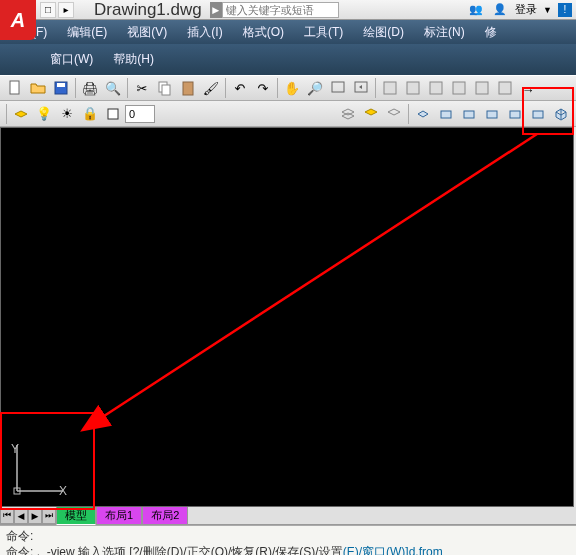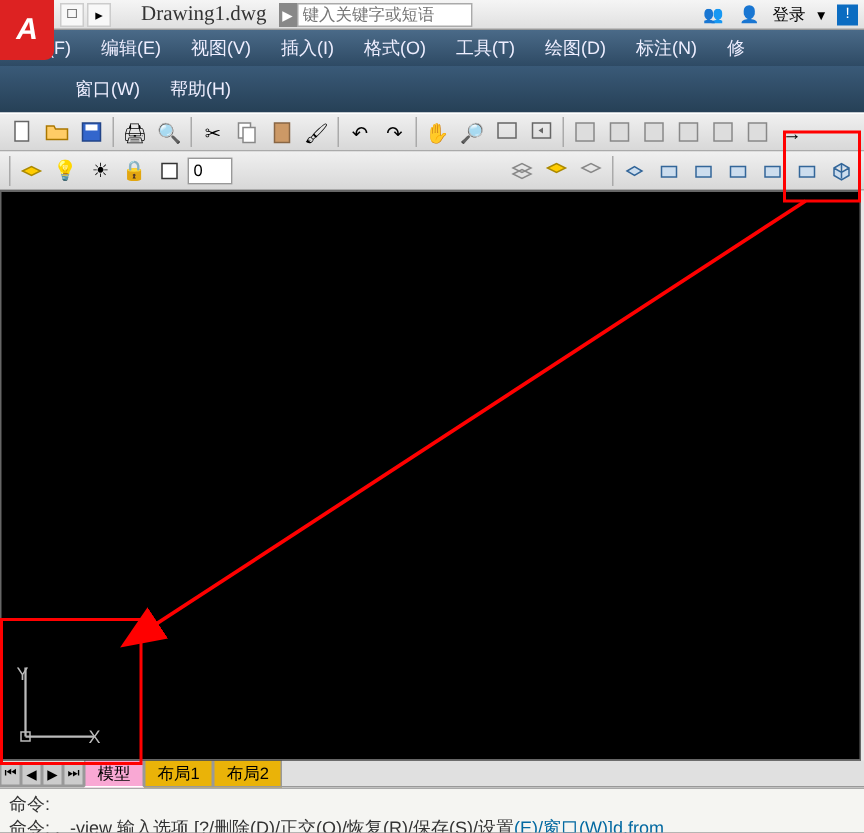--- a/index.html
+++ b/index.html
@@ -1,21 +1,21 @@
 <!DOCTYPE html>
 <html><head>
 <meta charset="utf-8">
 <style>
 * { margin: 0; padding: 0; box-sizing: border-box; font-family: "Microsoft YaHei", sans-serif; }
 body { width: 576px; height: 555px; background: #e8e8e8; overflow: hidden; position: relative; }
 .titlebar { height: 20px; background: linear-gradient(#f5f5f5,#e0e0e0); display: flex; align-items: center; border-bottom: 1px solid #999; font-size: 11px; }
 .app-logo { width: 36px; height: 40px; position: absolute; top: 0; left: 0; z-index: 10; background: #d22; display: flex; align-items: center; justify-content: center; color: white; font-weight: bold; font-size: 20px; font-style: italic; border-radius: 0 0 6px 0; }
 .qat { margin-left: 40px; display: flex; align-items: center; gap: 2px; }
 .qat-btn { width: 16px; height: 16px; display: flex; align-items: center; justify-content: center; border: 1px solid #ccc; background: #f8f8f8; font-size: 10px; cursor: pointer; }
-.doc-name { margin-left: 20px; font-size: 14px; color: #333; font-family: Liberation Serif, serif; }
+.doc-name { margin-left: 20px; font-size: 17px; color: #333; }
 .search-wrap { margin-left: 8px; display: flex; align-items: center; }
 .search-arrow { width: 12px; height: 16px; background: #888; color: white; display: flex; align-items: center; justify-content: center; font-size: 9px; }
 .search-input { width: 117px; height: 16px; font-size: 11px; border: 1px solid #aaa; padding: 0 3px; }
 .title-right { margin-left: auto; display: flex; align-items: center; gap: 6px; padding-right: 4px; font-size: 11px; }
 .title-btn { width: 18px; height: 16px; display: flex; align-items: center; justify-content: center; }
 .alert { width: 14px; height: 14px; background: #0b6cc1; color: white; font-size: 10px; display: flex; align-items: center; justify-content: center; }
 .menubar { height: 24px; background: linear-gradient(#4a6a88,#2e4a64); display: flex; align-items: center; gap: 4px; }
 .menu-item { color: #eef; font-size: 12px; padding: 2px 8px; cursor: pointer; }
 .menubar2 { height: 31px; background: linear-gradient(#3a5a78,#264056); display: flex; align-items: center; padding-left: 42px; gap: 4px; }
 .toolbar { height: 26px; background: linear-gradient(#f0f0f0,#d8d8d8); border-top: 1px solid #fff; border-bottom: 1px solid #aaa; display: flex; align-items: center; padding: 0 4px; gap: 1px; }
@@ -25,22 +25,22 @@
 .layer-combo { width: 30px; height: 18px; border: 1px solid #999; background: white; font-size: 11px; display: flex; align-items: center; padding: 0 3px; }
 .canvas { position: relative; width: 574px; height: 380px; background: #000; border: 1px solid #666; }
 .annotation-box1 { position: absolute; top: -41px; right: -1px; width: 52px; height: 48px; border: 2px solid #f00; pointer-events: none; }
 .annotation-box2 { position: absolute; bottom: -4px; left: -1px; width: 95px; height: 98px; border: 2px solid #f00; pointer-events: none; }
 .ucs-y { position: absolute; bottom: 50px; left: 10px; color: #bbb; font-size: 12px; }
 .ucs-x { position: absolute; bottom: 8px; left: 58px; color: #bbb; font-size: 12px; }
 .ucs-axis { position: absolute; bottom: 10px; left: 12px; }
 .tabs { height: 18px; background: #e0e0e0; display: flex; align-items: center; font-size: 11px; border-bottom: 1px solid #999; }
 .tab-btns { display: flex; background: #ccc; }
 .tab-nav { width: 14px; height: 16px; border: 1px solid #999; display: flex; align-items: center; justify-content: center; font-size: 9px; cursor: pointer; }
-.tab { padding: 1px 8px; border: 1px solid #999; background: #eab308; cursor: pointer; }
-.tab.active { background: #f9a8d4; border-bottom-color: #fff; }
+.tab { padding: 1px 8px; border: 1px solid #999; background: #d946ef; cursor: pointer; }
+.tab.active { background: #22c55e; border-bottom-color: #fff; }
 .cmd-area { background: #f5f5f2; border-top: 1px solid #aaa; font-size: 12px; padding: 2px 6px; line-height: 16px; color: #333; font-family: SimSun, monospace; }
 .cmd-line { white-space: nowrap; overflow: hidden; }
 .watermark { color: #0369a1; }
 svg.icon { width: 16px; height: 16px; }
 .red-arrow { position: absolute; top: 0; left: 0; pointer-events: none; }
 </style>
 </head>
 <body>
 
 <div class="app-logo">A</div>

